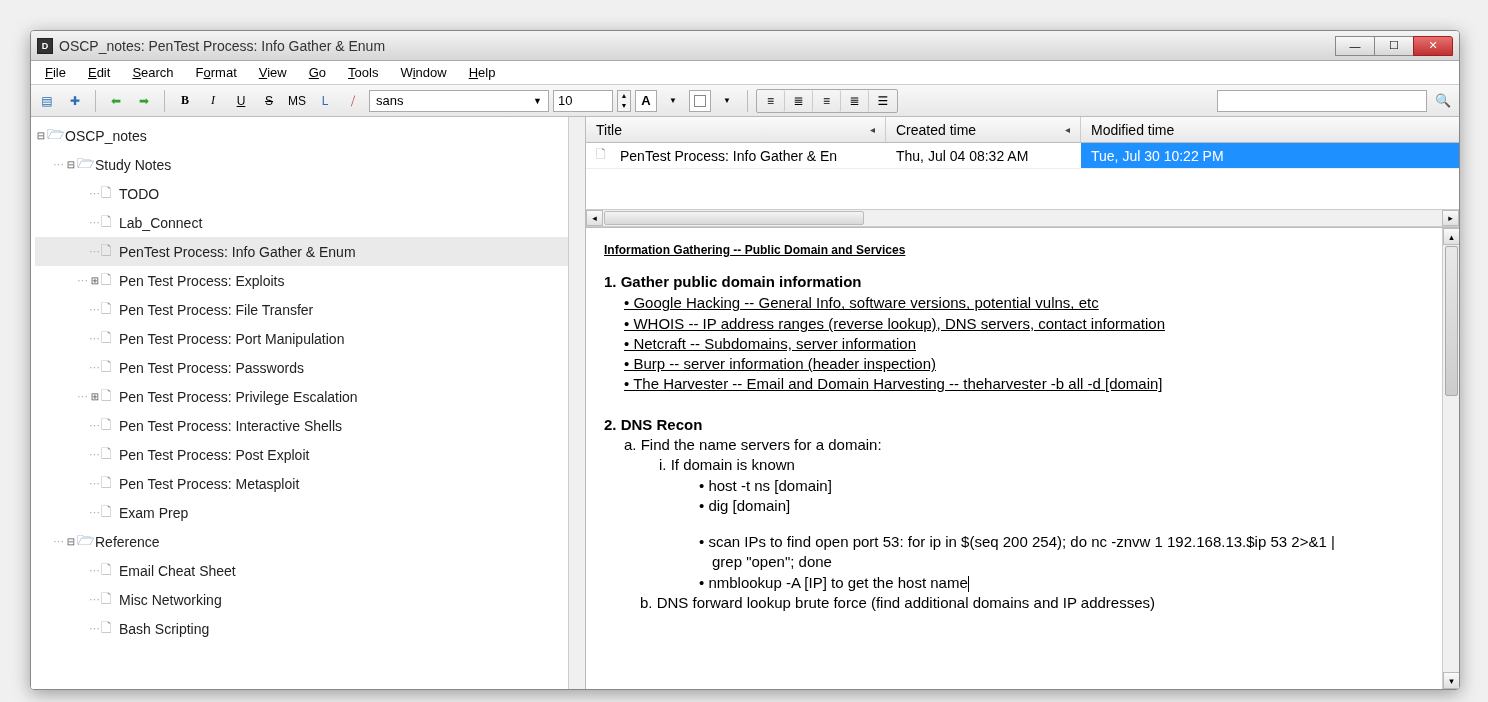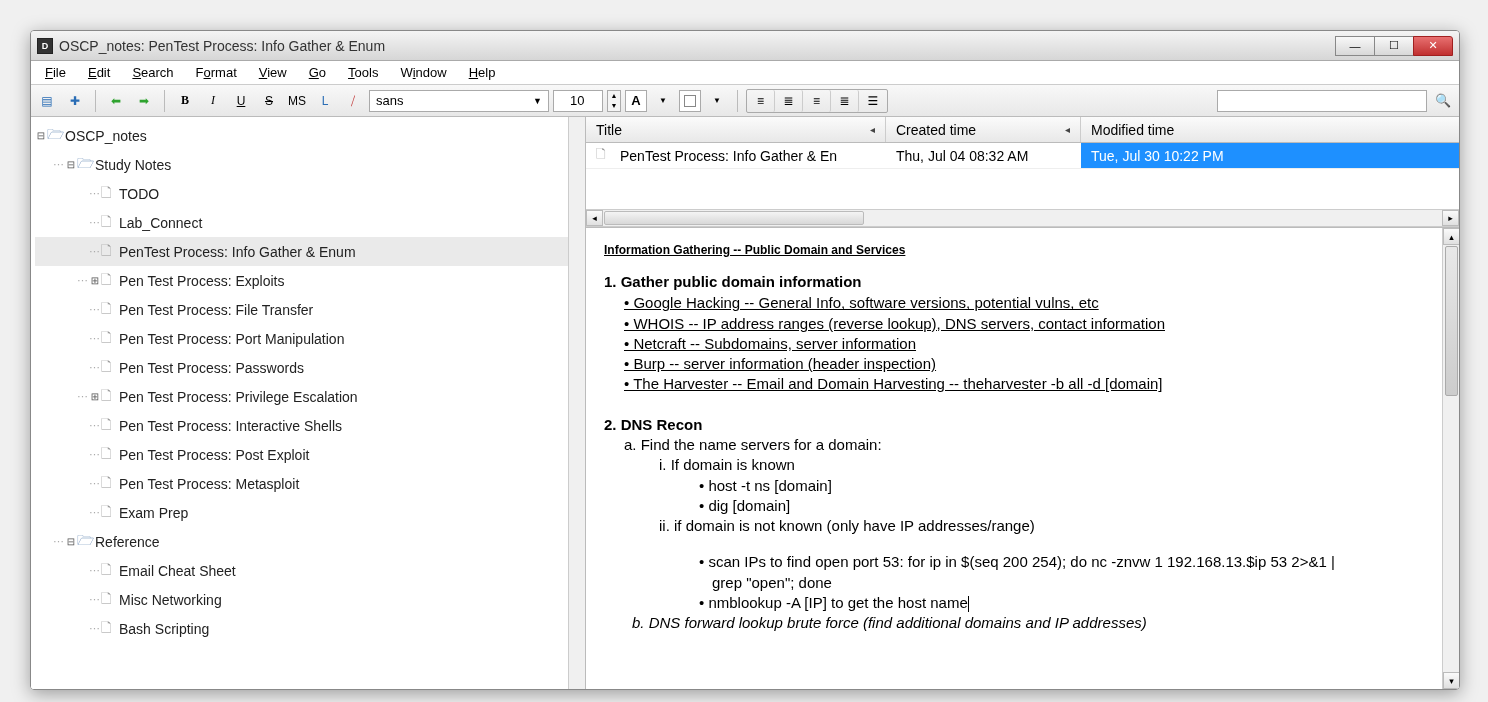--- a/index.html
+++ b/index.html
@@ -89,22 +89,22 @@
   .fontsel {
     height:22px;width:180px;
     border:1px solid #aaa;
     background:#fff;
     display:flex;align-items:center;
     padding:0 6px;
     font-size:13px;
   }
   .fontsel .dd{margin-left:auto;font-size:9px;}
   .sizesel {
-    height:22px;width:50px;border:1px solid #aaa;background:#fff;
-    display:flex;align-items:center;padding:0 16px;font-size:13px;
+    height:22px;width:60px;border:1px solid #aaa;background:#fff;
+    display:flex;align-items:center;padding:0 4px;font-size:13px;
   }
   .spinner{display:flex;flex-direction:column;height:22px;width:14px;border:1px solid #aaa;background:#f4f4f4;}
   .spinner div{flex:1;font-size:7px;display:flex;align-items:center;justify-content:center;}
   .colorbox{width:22px;height:22px;border:1px solid #aaa;display:flex;align-items:center;justify-content:center;background:#fff;}
   .aligncluster{display:flex;border:1px solid #aaa;border-radius:2px;overflow:hidden;}
   .aligncluster .tbtn{border:none;border-right:1px solid #ccc;width:28px;height:22px;}
   .aligncluster .tbtn:last-child{border-right:none;}
   .searchbox {
     margin-left:auto;
     width:210px;height:22px;
@@ -407,25 +407,24 @@
             <li>• Netcraft -- Subdomains, server information</li>
             <li>• Burp -- server information (header inspection)</li>
             <li>• The Harvester -- Email and Domain Harvesting  -- theharvester -b all -d [domain]</li>
           </ul>
           <br>
           <p class="b">2. DNS Recon</p>
           <p style="margin-left:20px;">a. Find the name servers for a domain:</p>
           <p style="margin-left:55px;">i. If domain is known</p>
           <p style="margin-left:95px;">• host -t ns [domain]</p>
           <p style="margin-left:95px;">• dig [domain]</p>
-          <p style="margin-left:55px;">ii. if domain is not known (only have IP addresses/range)</p>
           <p style="margin-left:95px;margin-top:16px;">• scan IPs to find open port 53: for ip in $(seq 200 254); do nc -znvw 1 192.168.13.$ip 53 2&gt;&amp;1 |</p>
           <p style="margin-left:108px;">grep "open"; done</p>
           <p style="margin-left:95px;"><span>• nmblookup -A [IP] to get the host name</span><span style="border-right:1px solid #000;height:16px;display:inline-block;vertical-align:middle;"></span></p>
-          <p style="margin-left:28px;font-style:italic;">b. DNS forward lookup brute force (find additional domains and IP addresses)</p>
+          <p style="margin-left:36px;">b. DNS forward lookup brute force (find additional domains and IP addresses)</p>
         </div>
         <div class="content-scrollbar">
           <div class="btn" style="top:0;">▴</div>
           <div class="thumb" style="top:18px;height:150px;"></div>
           <div class="btn" style="bottom:0;">▾</div>
         </div>
       </div>
     </div>
   </div>
 </div>

